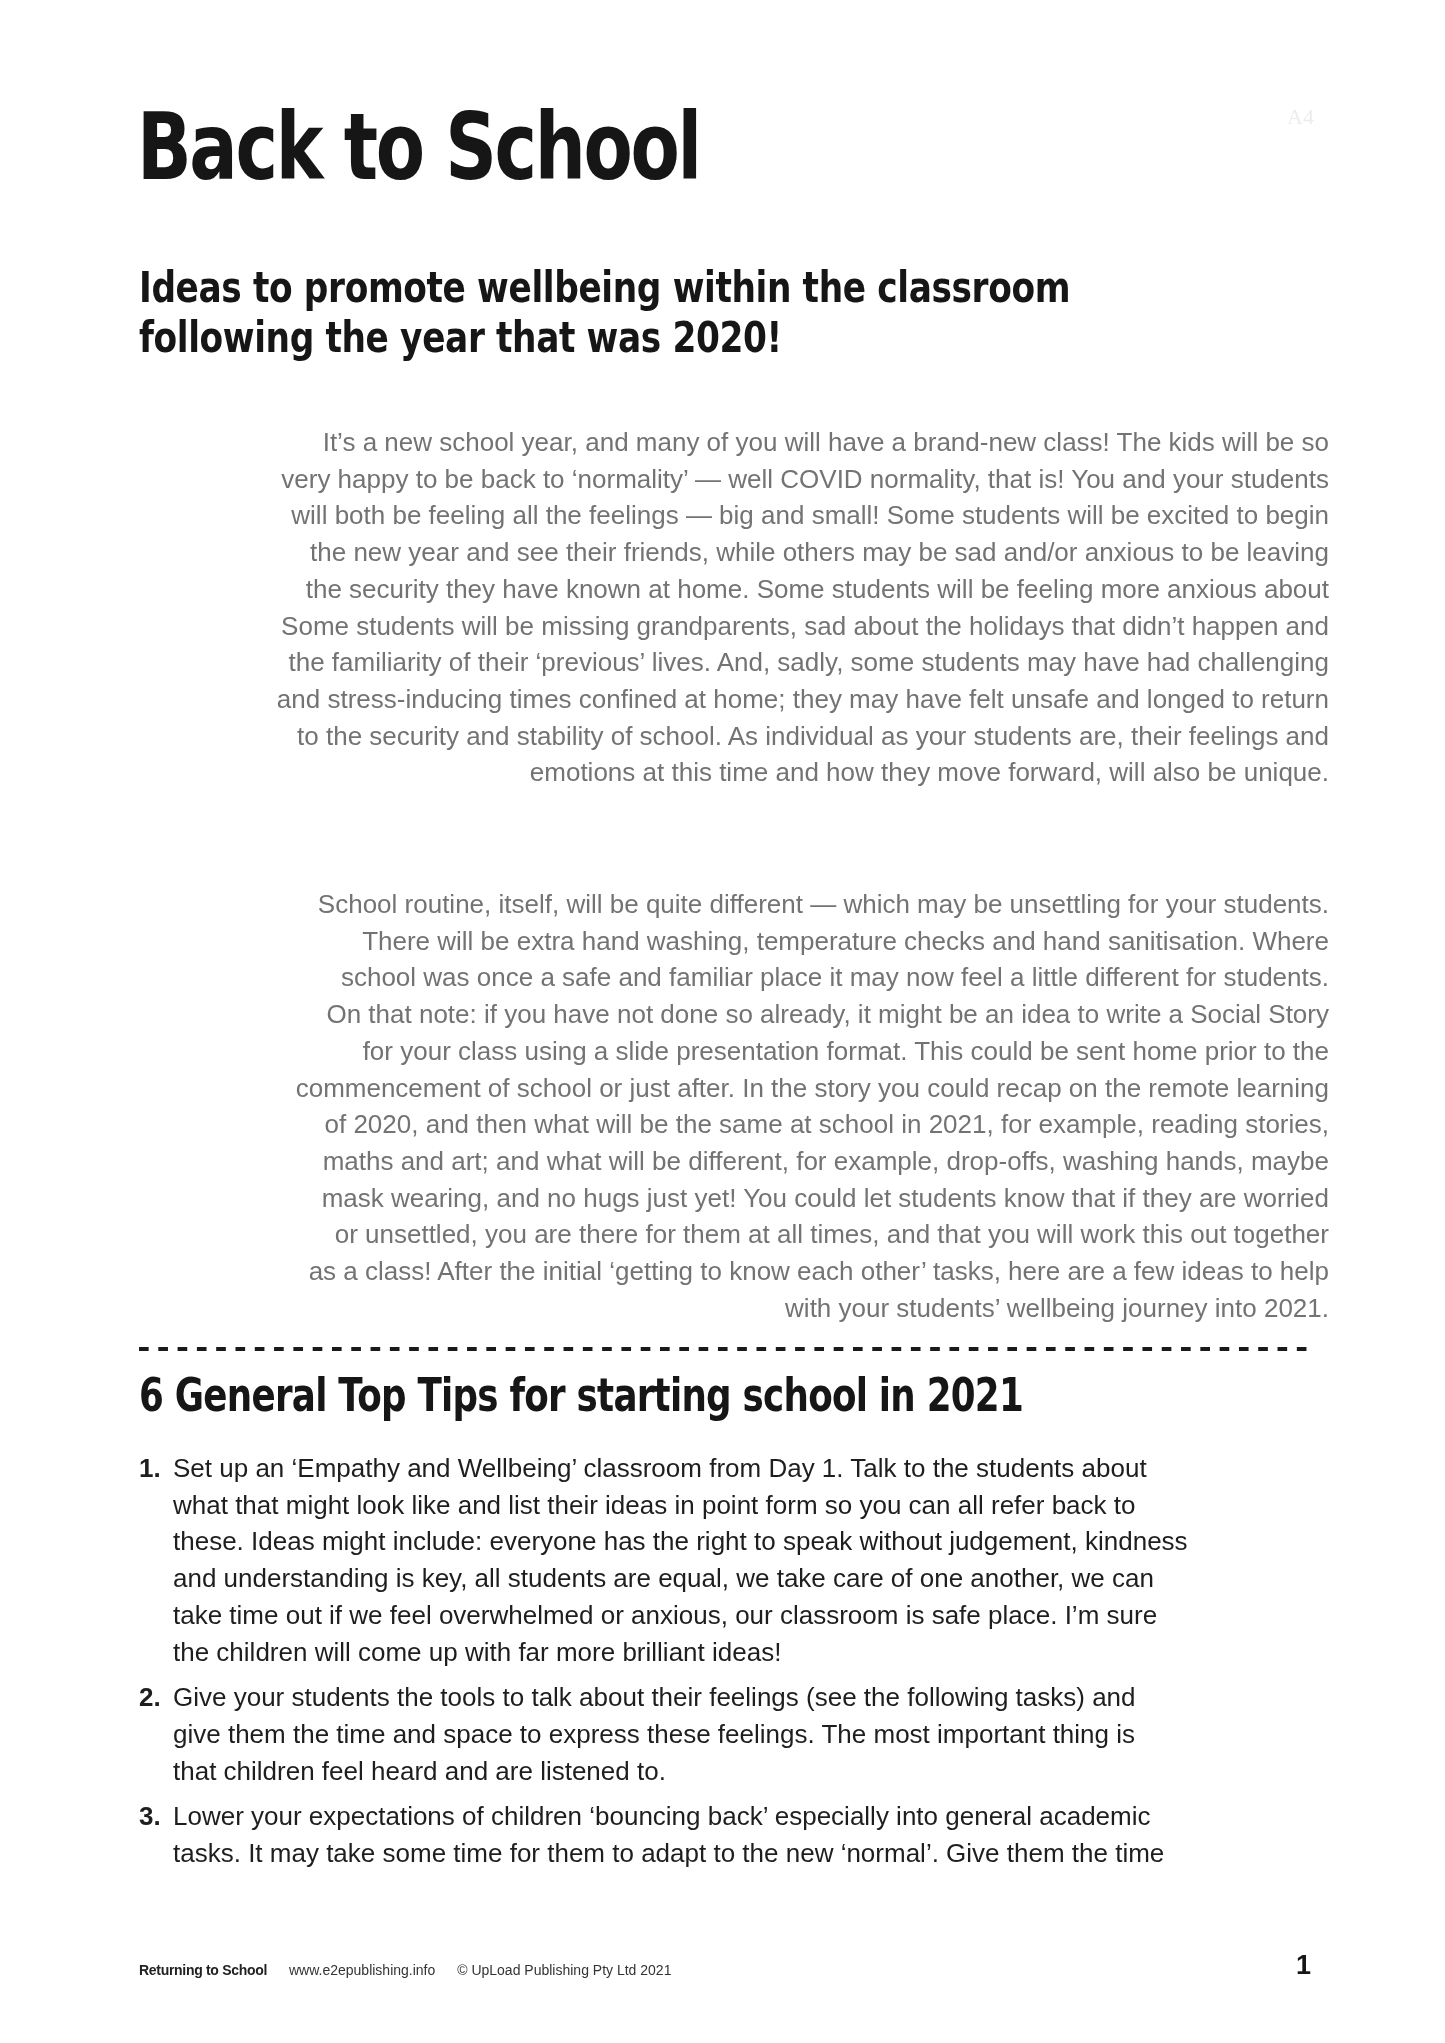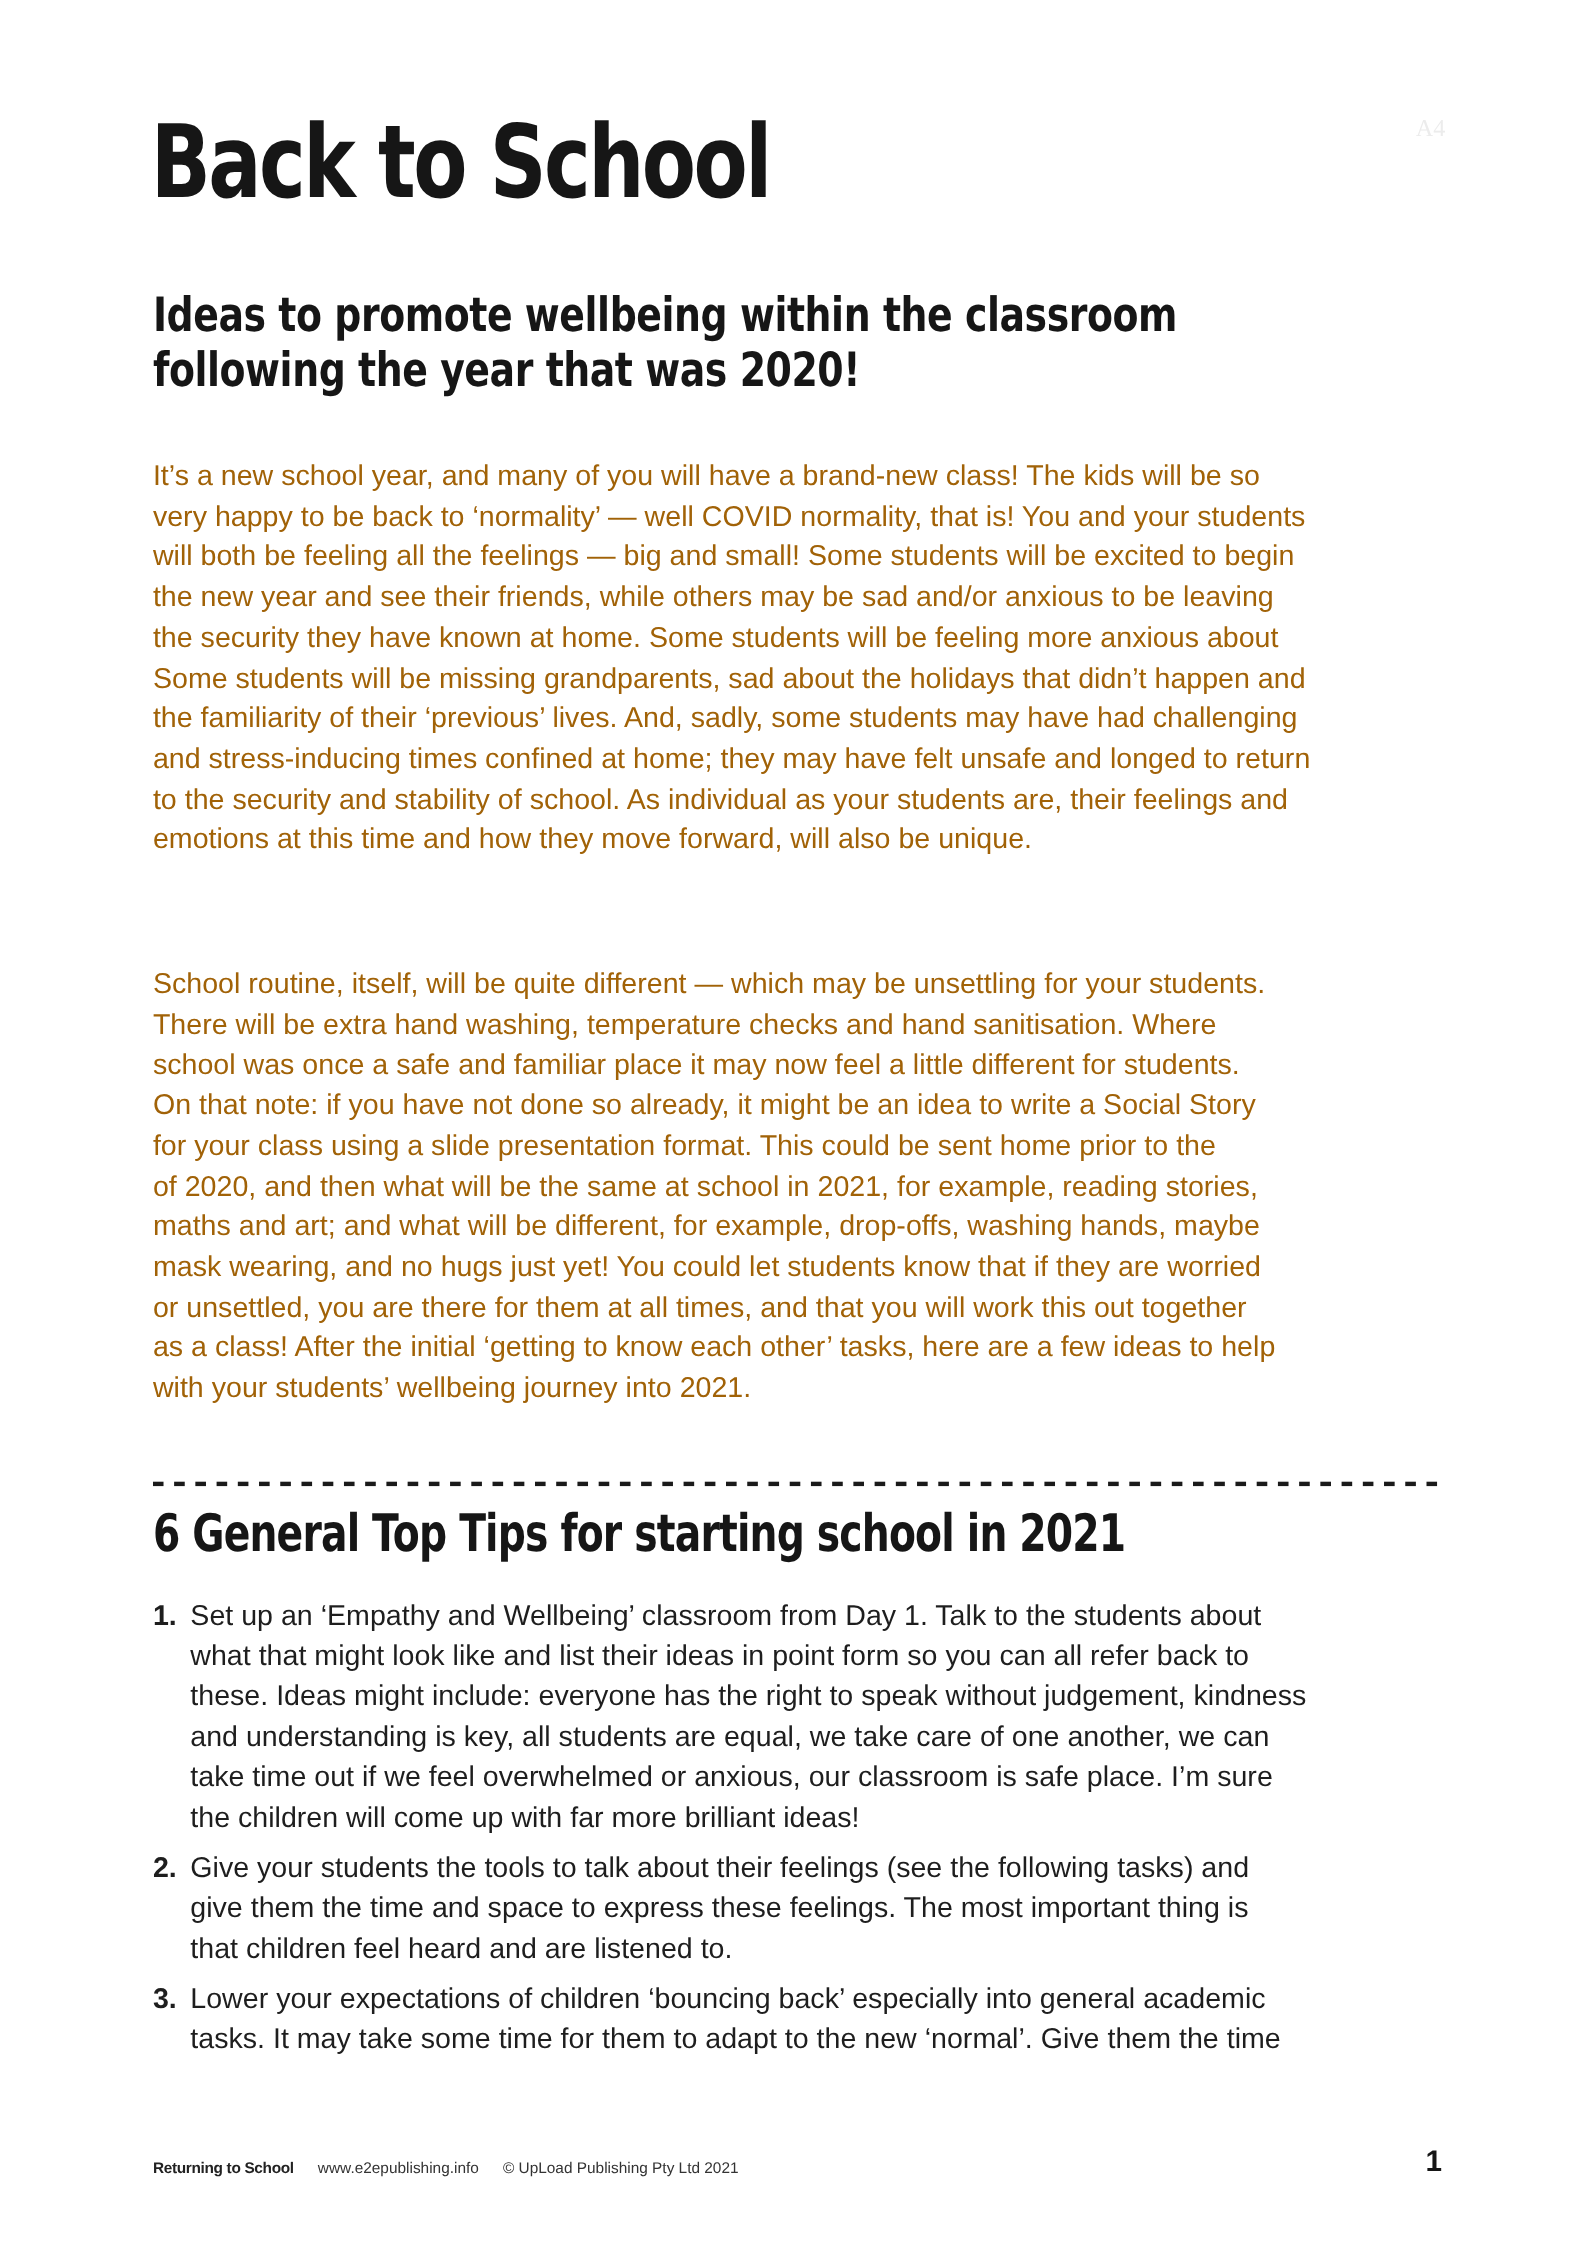--- a/index.html
+++ b/index.html
@@ -57,26 +57,27 @@
       transform: scaleX(0.80);
       transform-origin: left top;
       white-space: nowrap;
       color: #161616;
     }
     .subtitle span { display: block; }
     .body-text {
       position: absolute;
       left: 139px;
       width: 1180px;
-      margin: 0;
+      margin: 10px;
       font-family: "Liberation Sans", sans-serif;
       font-size: 26px;
       line-height: 36.7px;
-      color: #a16207;
-      white-space: nowrap;
+      color: #737373;
+      white-space: nowrap;
+      text-align: right;
     }
     .body-text span { display: block; }
     .para-1 { top: 414px; }
     .para-2 { top: 876px; }
     .divider {
       position: absolute;
       left: 139px;
       top: 1347px;
       width: 1168px;
       height: 4px;
@@ -180,20 +181,21 @@
     <span>to the security and stability of school. As individual as your students are, their feelings and</span>
     <span>emotions at this time and how they move forward, will also be unique.</span>
   </p>
 
   <p class="body-text para-2">
     <span>School routine, itself, will be quite different — which may be unsettling for your students.</span>
     <span>There will be extra hand washing, temperature checks and hand sanitisation. Where</span>
     <span>school was once a safe and familiar place it may now feel a little different for students.</span>
     <span>On that note: if you have not done so already, it might be an idea to write a Social Story</span>
     <span>for your class using a slide presentation format. This could be sent home prior to the</span>
+    <span>commencement of school or just after. In the story you could recap on the remote learning</span>
     <span>of 2020, and then what will be the same at school in 2021, for example, reading stories,</span>
     <span>maths and art; and what will be different, for example, drop-offs, washing hands, maybe</span>
     <span>mask wearing, and no hugs just yet! You could let students know that if they are worried</span>
     <span>or unsettled, you are there for them at all times, and that you will work this out together</span>
     <span>as a class! After the initial ‘getting to know each other’ tasks, here are a few ideas to help</span>
     <span>with your students’ wellbeing journey into 2021.</span>
   </p>
 
   <div class="divider"></div>
 

